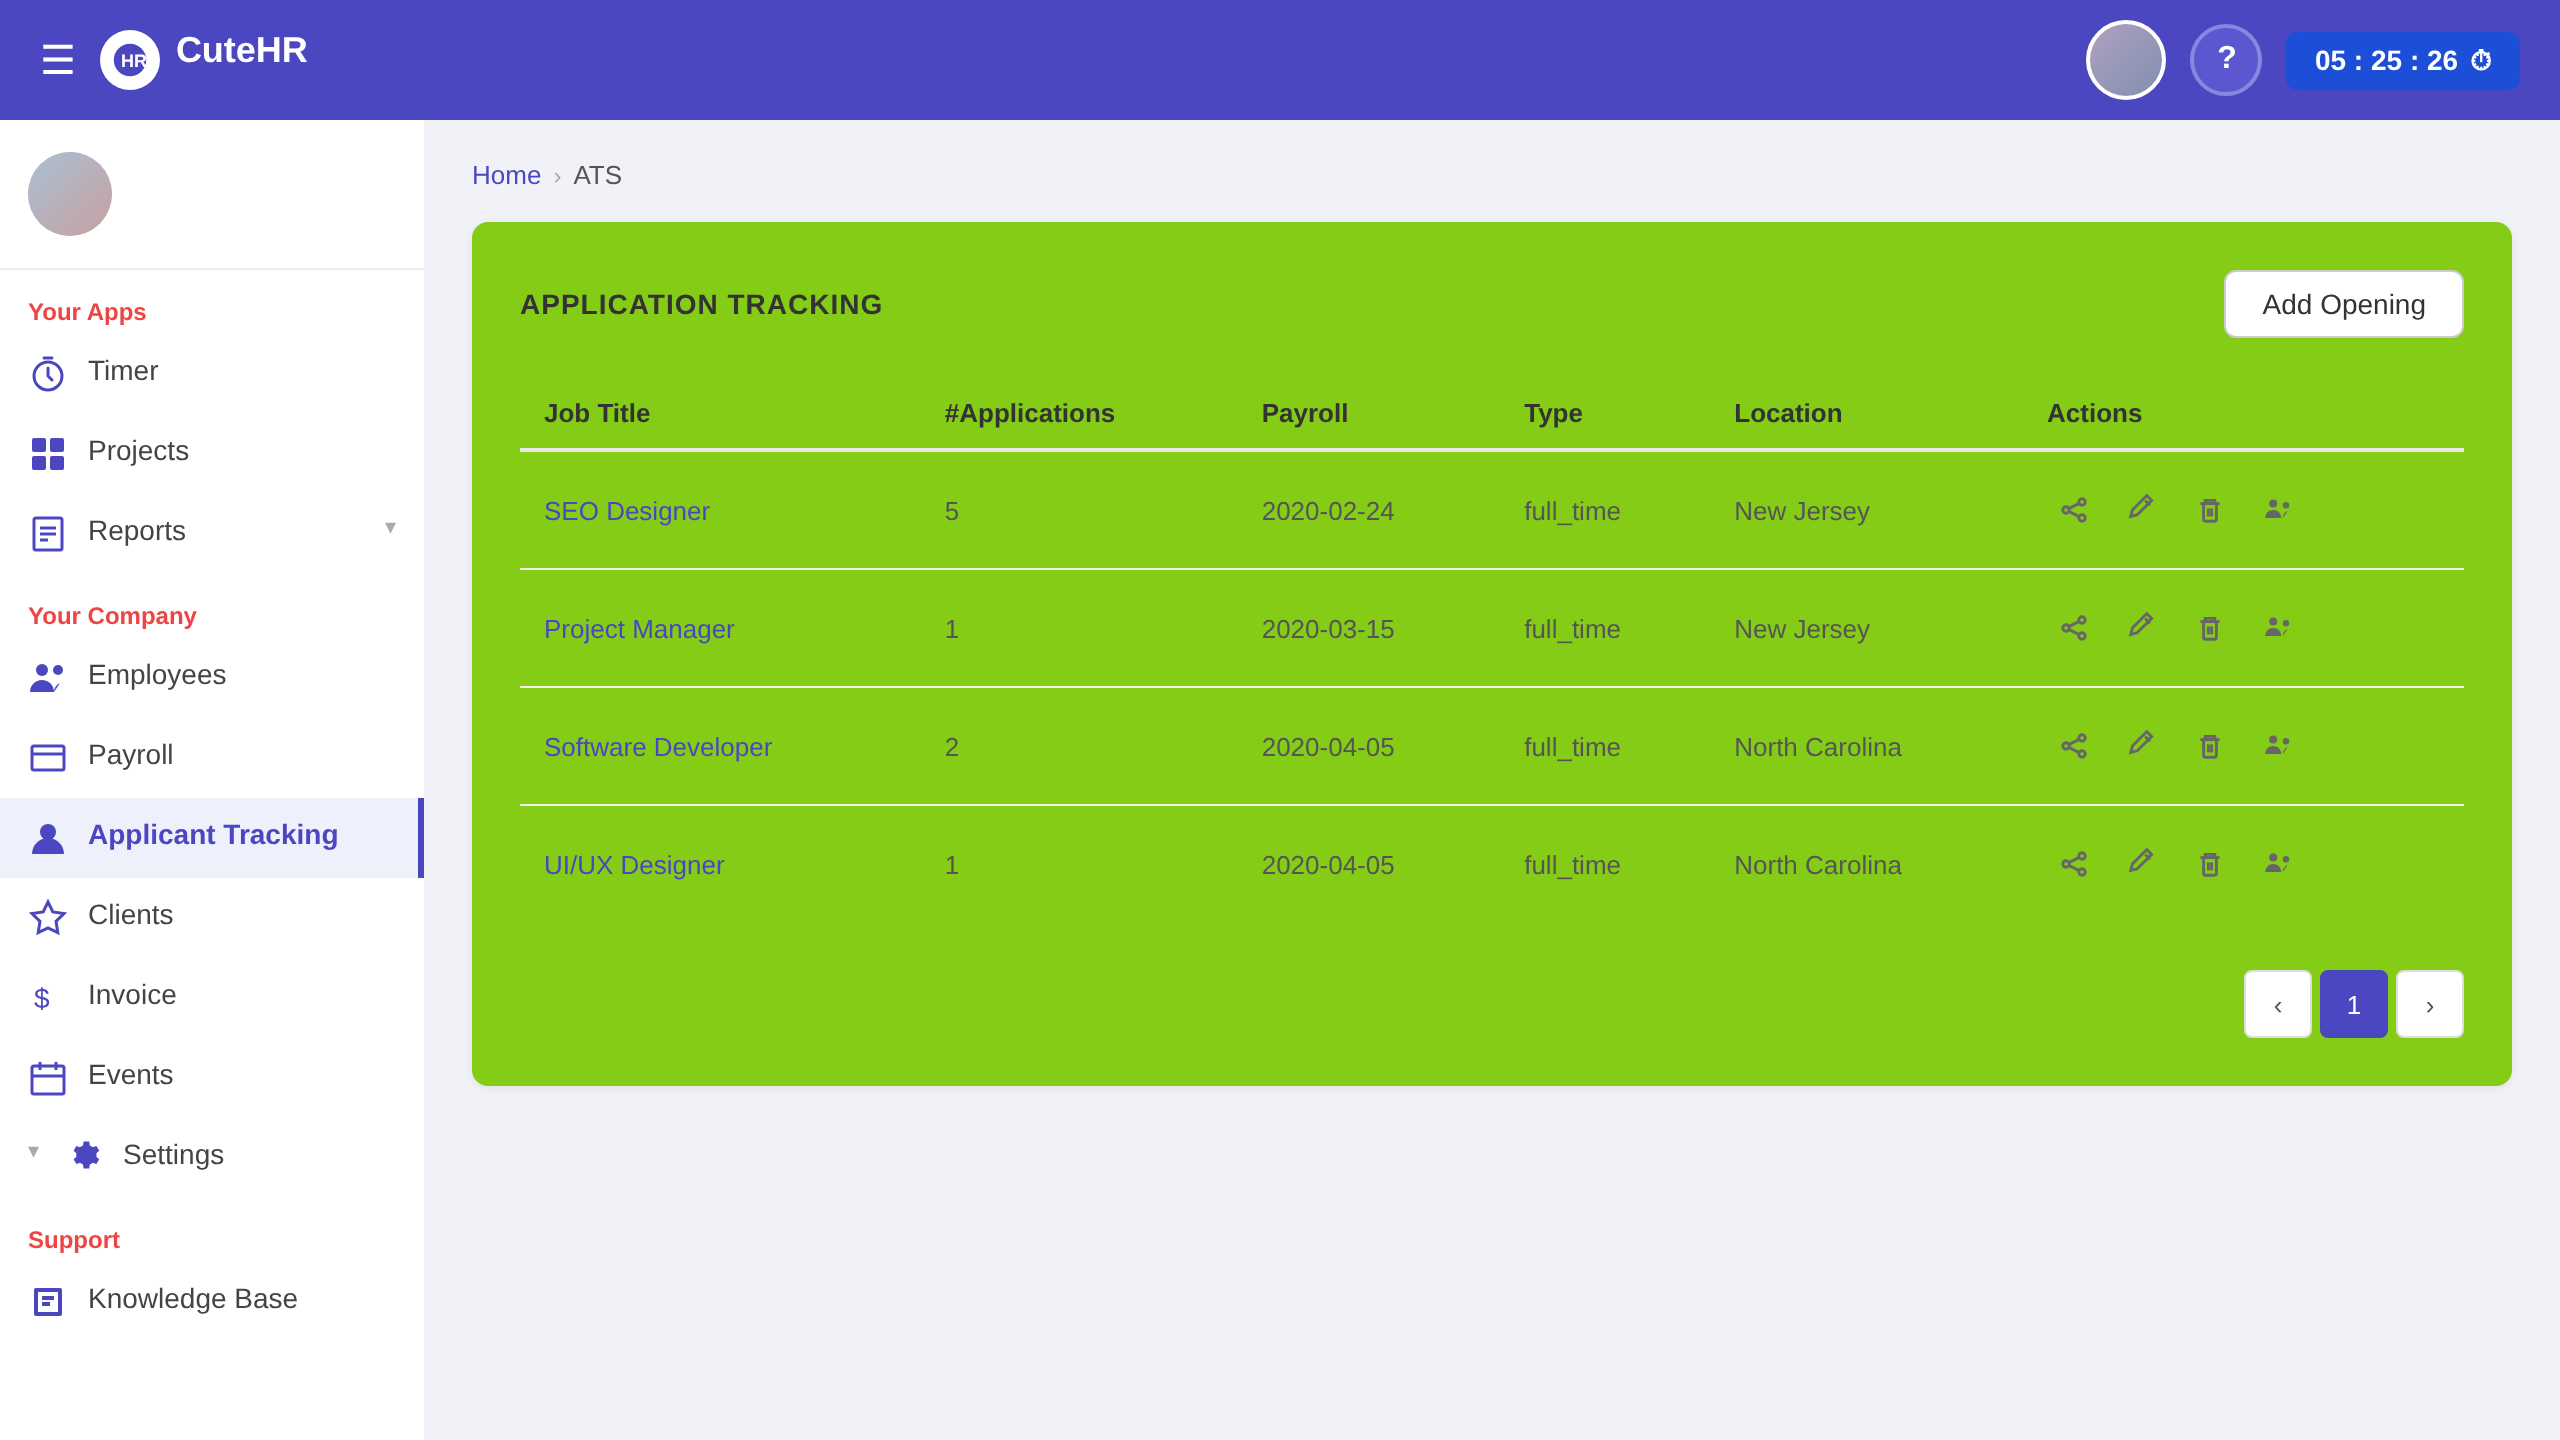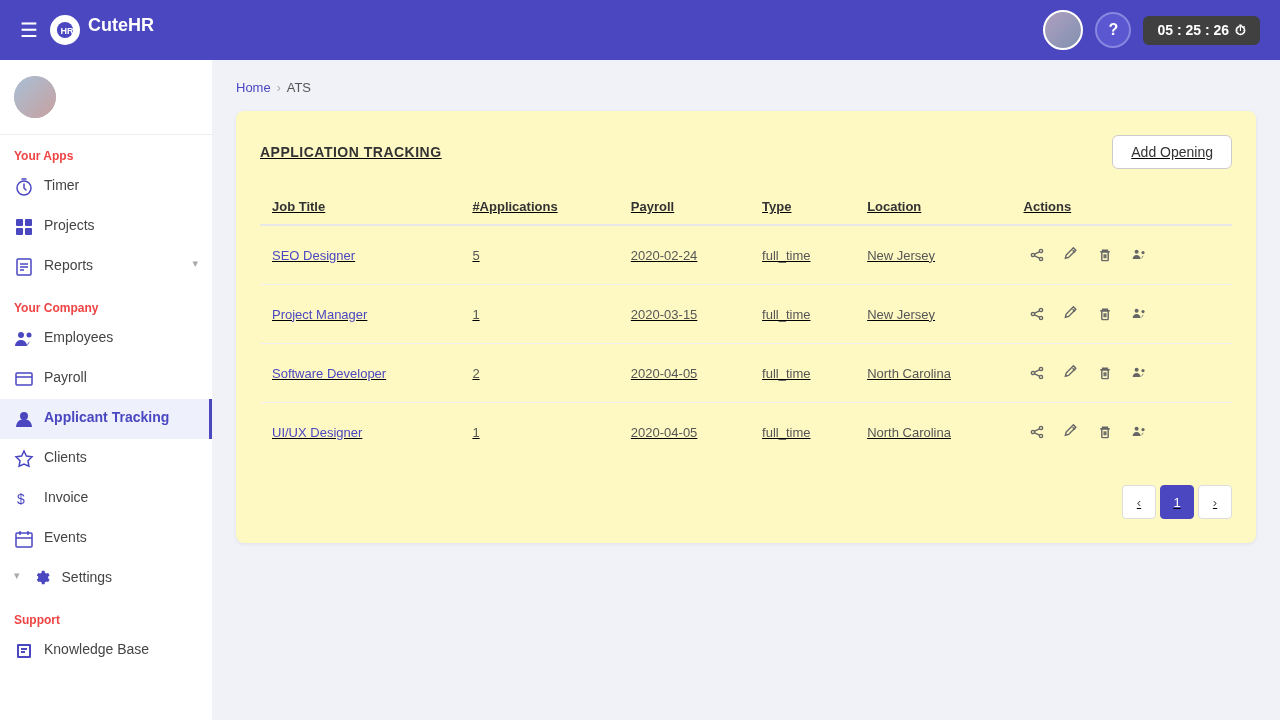--- a/index.html
+++ b/index.html
@@ -16,21 +16,21 @@
       flex-shrink: 0;
     }
     .topnav-left { display: flex; align-items: center; gap: 12px; }
     .hamburger { color: white; font-size: 20px; cursor: pointer; }
     .logo { display: flex; align-items: flex-start; gap: 8px; color: white; font-weight: bold; font-size: 18px; }
     .logo-icon { width: 30px; height: 30px; background: white; border-radius: 50%; display: flex; align-items: center; justify-content: center; }
     .logo-icon svg { width: 18px; height: 18px; }
     .topnav-right { display: flex; align-items: center; gap: 12px; }
     .avatar-top { width: 40px; height: 40px; border-radius: 50%; background: #ccc; overflow: hidden; border: 2px solid white; }
     .help-btn { width: 36px; height: 36px; border-radius: 50%; background: #5a57d1; border: 2px solid #8886e0; color: white; font-size: 16px; font-weight: bold; display: flex; align-items: center; justify-content: center; cursor: pointer; }
-    .timer-btn { background: #404040; color: white; border: none; border-radius: 6px; padding: 6px 14px; font-size: 14px; font-weight: bold; cursor: pointer; display: flex; align-items: center; gap: 6px; }
+    .timer-btn { background: #1d4ed8; color: white; border: none; border-radius: 6px; padding: 6px 14px; font-size: 14px; font-weight: bold; cursor: pointer; display: flex; align-items: center; gap: 6px; }
 
     
     .layout { display: flex; flex: 1; overflow: hidden; }
 
     
     .sidebar {
       width: 212px;
       background: white;
       flex-shrink: 0;
       overflow-y: auto;
@@ -61,21 +61,21 @@
     
     .main { flex: 1; overflow-y: auto; padding: 20px 24px; }
 
     
     .breadcrumb { display: flex; align-items: center; gap: 6px; font-size: 13px; color: #555; margin-bottom: 16px; }
     .breadcrumb a { color: #4a47c1; text-decoration: none; }
     .breadcrumb-sep { color: #aaa; font-size: 12px; }
     .breadcrumb-current { color: #555; }
 
     
-    .card { background: #fef9c3; border-radius: 8px; padding: 24px; box-shadow: 0 1px 4px rgba(0,0,0,0.07); text-decoration: underline; }
+    .card { background: #84cc16; border-radius: 8px; padding: 24px; box-shadow: 0 1px 4px rgba(0,0,0,0.07); }
     .card-header { display: flex; align-items: center; justify-content: space-between; margin-bottom: 20px; }
     .card-title { font-size: 14px; font-weight: 700; color: #333; letter-spacing: 0.5px; text-transform: uppercase; }
     .add-btn { background: white; border: 1px solid #ccc; border-radius: 6px; padding: 8px 18px; font-size: 14px; color: #333; cursor: pointer; }
 
     
     table { width: 100%; border-collapse: collapse; }
     thead tr { border-bottom: 2px solid #e8e8e8; }
     th { text-align: left; padding: 10px 12px; font-size: 13px; font-weight: 700; color: #333; }
     tbody tr { border-bottom: 1px solid #f0f0f0; }
     tbody tr:last-child { border-bottom: none; }

